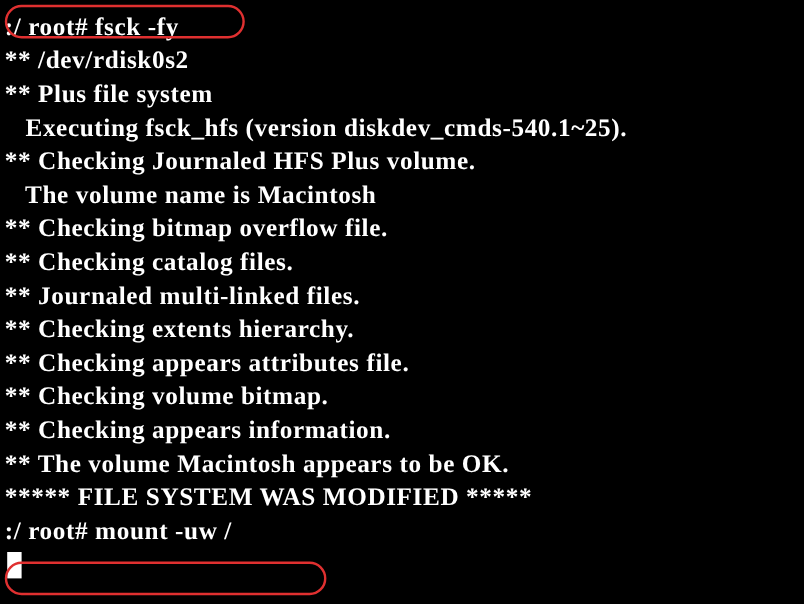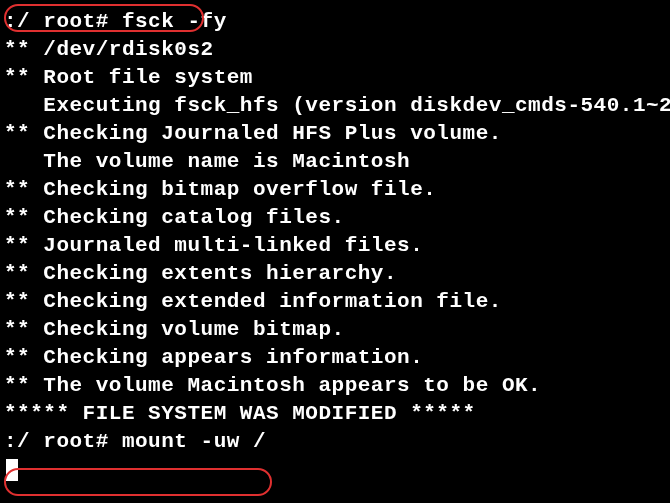--- a/index.html
+++ b/index.html
@@ -1,18 +1,19 @@
 <!DOCTYPE html>
 <html><head>
   <meta charset="utf-8">
   <style>
     * {
       margin: 0;
       padding: 0;
       box-sizing: border-box;
+      font-family: Liberation Serif, serif;
     }
     body {
       background: #000;
       width: 670px;
       height: 503px;
       font-family: "Courier New", monospace;
       font-size: 21px;
       font-weight: bold;
       color: #fff;
       padding: 8px 4px;
@@ -51,29 +52,29 @@
       background: #fff;
       vertical-align: text-bottom;
       margin-left: 2px;
     }
   </style>
 </head>
 <body>
 
 <div class="line">:/ root# fsck -fy</div>
 <div class="line">** /dev/rdisk0s2</div>
-<div class="line">** Root file system</div>
+<div class="line">** Plus file system</div>
 <div class="line">   Executing fsck_hfs (version diskdev_cmds-540.1~25).</div>
 <div class="line">** Checking Journaled HFS Plus volume.</div>
 <div class="line">   The volume name is Macintosh</div>
 <div class="line">** Checking bitmap overflow file.</div>
 <div class="line">** Checking catalog files.</div>
 <div class="line">** Journaled multi-linked files.</div>
 <div class="line">** Checking extents hierarchy.</div>
-<div class="line">** Checking extended information file.</div>
+<div class="line">** Checking appears attributes file.</div>
 <div class="line">** Checking volume bitmap.</div>
 <div class="line">** Checking appears information.</div>
 <div class="line">** The volume Macintosh appears to be OK.</div>
 <div class="line"></div>
 <div class="line">***** FILE SYSTEM WAS MODIFIED *****</div>
 <div class="line">:/ root# mount -uw /</div>
 <div class="line"><span class="cursor"></span></div>
 
 <div class="highlight-box-1"></div>
 <div class="highlight-box-2"></div>

